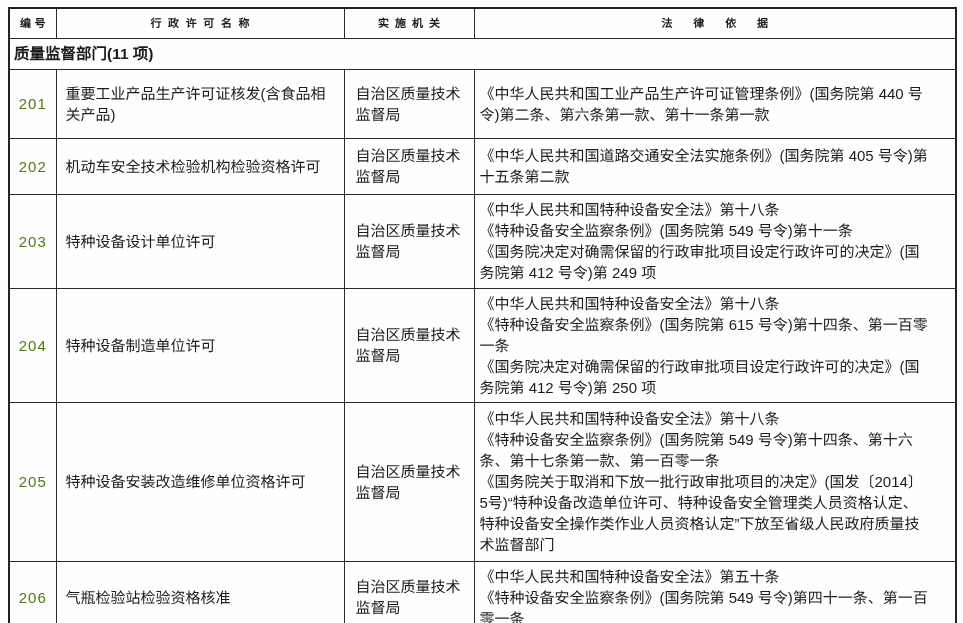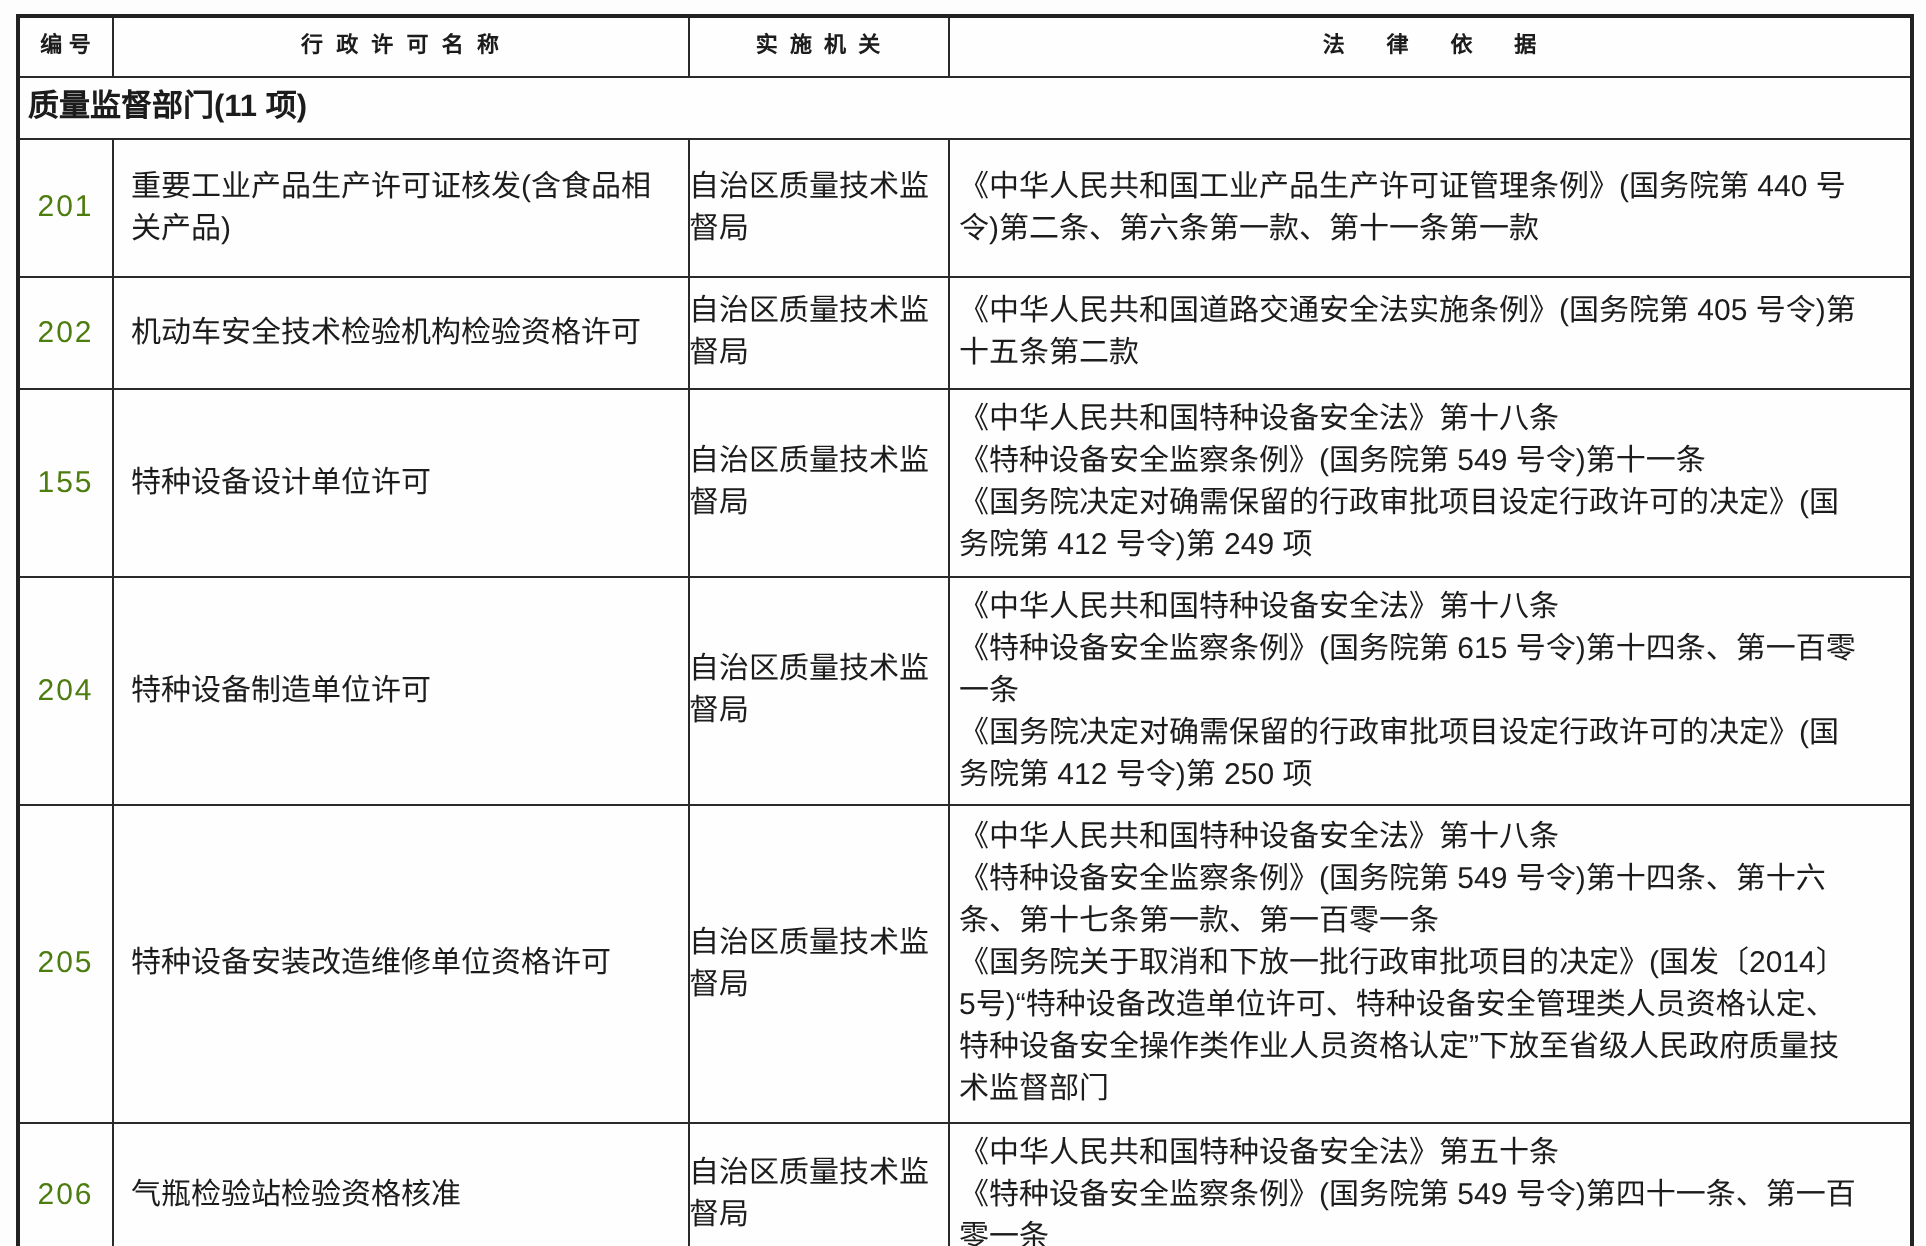--- a/index.html
+++ b/index.html
@@ -56,21 +56,21 @@
     margin-left: 30px;
   }
   
   td.cell-code {
     text-align: center;
     font-size: 13.5px;
     letter-spacing: 1px;
     color: #4d7c0f;
   }
   td.cell-name  { text-align: left; padding: 4px 10px 4px 9px; margin-left: 48px; }
-  td.cell-agency{ text-align: left; padding: 4px 0; }
+  td.cell-agency{ text-align: left; padding: 4px 11px; }
   td.cell-basis { text-align: left; padding: 4px 24px 4px 5px; }
   .basis-line   { margin: 0; }
 </style>
 </head>
 <body>
 
 <div class="page">
   <table class="permits">
     <colgroup>
       <col style="width:47px">
@@ -100,21 +100,21 @@
   </tr>
         <tr class="data-row" style="height: 56px;">
     <td class="cell-code">202</td>
     <td class="cell-name">机动车安全技术检验机构检验资格许可</td>
     <td class="cell-agency">自治区质量技术监督局</td>
     <td class="cell-basis">
             <div class="basis-line">《中华人民共和国道路交通安全法实施条例》(国务院第 405 号令)第十五条第二款</div>
           </td>
   </tr>
         <tr class="data-row" style="height: 94px;">
-    <td class="cell-code">155</td>
+    <td class="cell-code">203</td>
     <td class="cell-name">特种设备设计单位许可</td>
     <td class="cell-agency">自治区质量技术监督局</td>
     <td class="cell-basis">
             <div class="basis-line">《中华人民共和国特种设备安全法》第十八条</div>
             <div class="basis-line">《特种设备安全监察条例》(国务院第 549 号令)第十一条</div>
             <div class="basis-line">《国务院决定对确需保留的行政审批项目设定行政许可的决定》(国务院第 412 号令)第 249 项</div>
           </td>
   </tr>
         <tr class="data-row" style="height: 106px;">
     <td class="cell-code">204</td>

